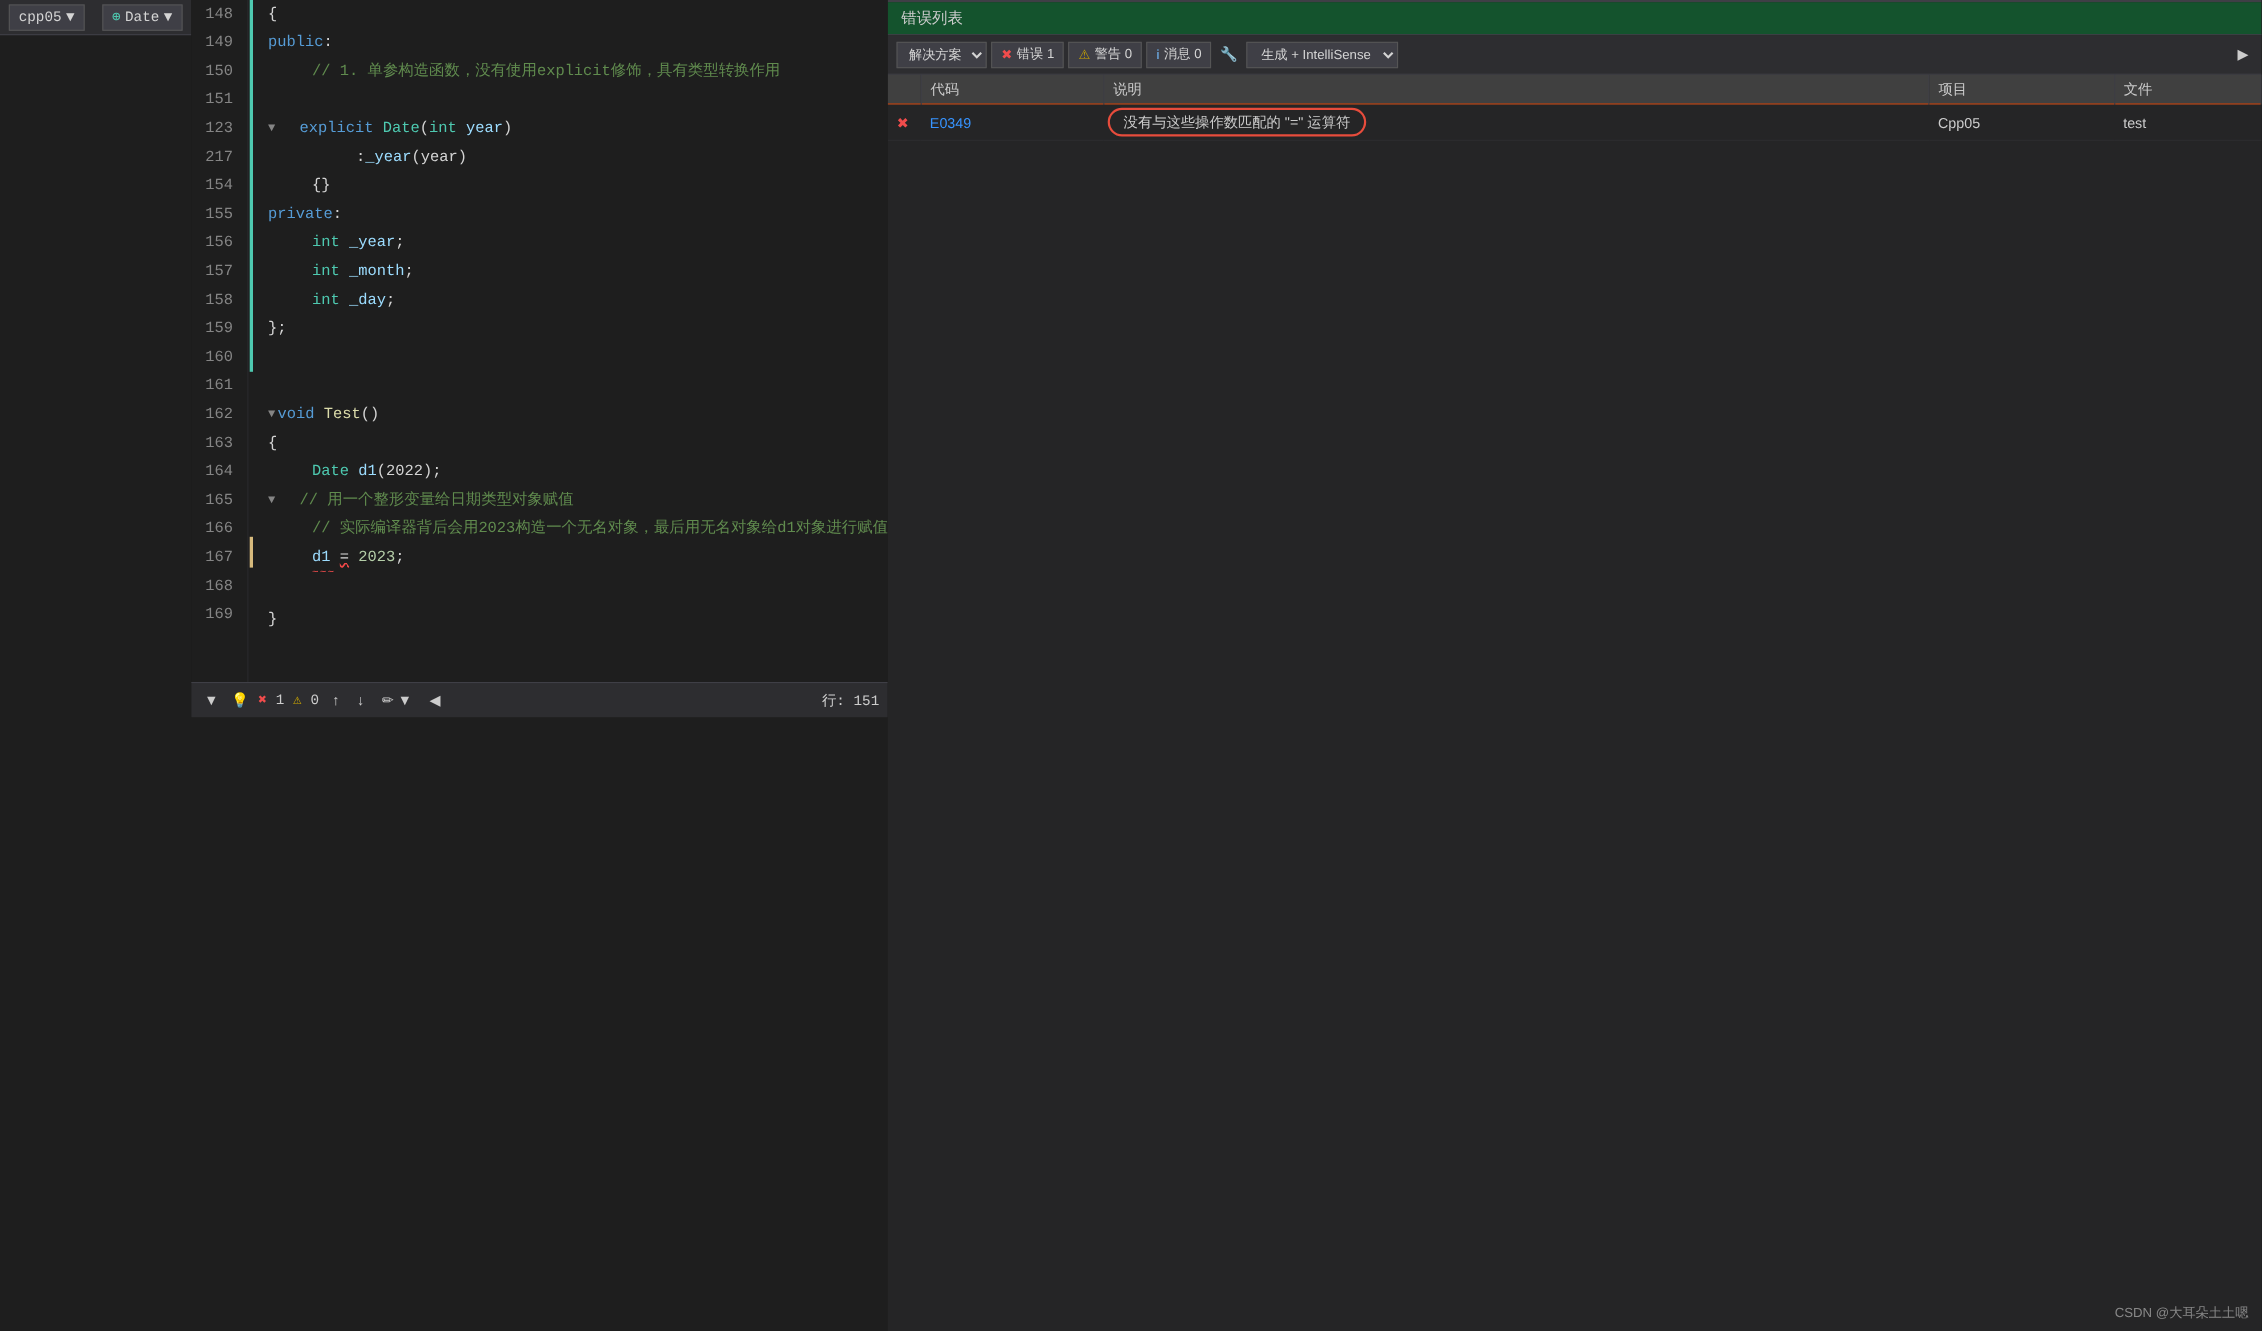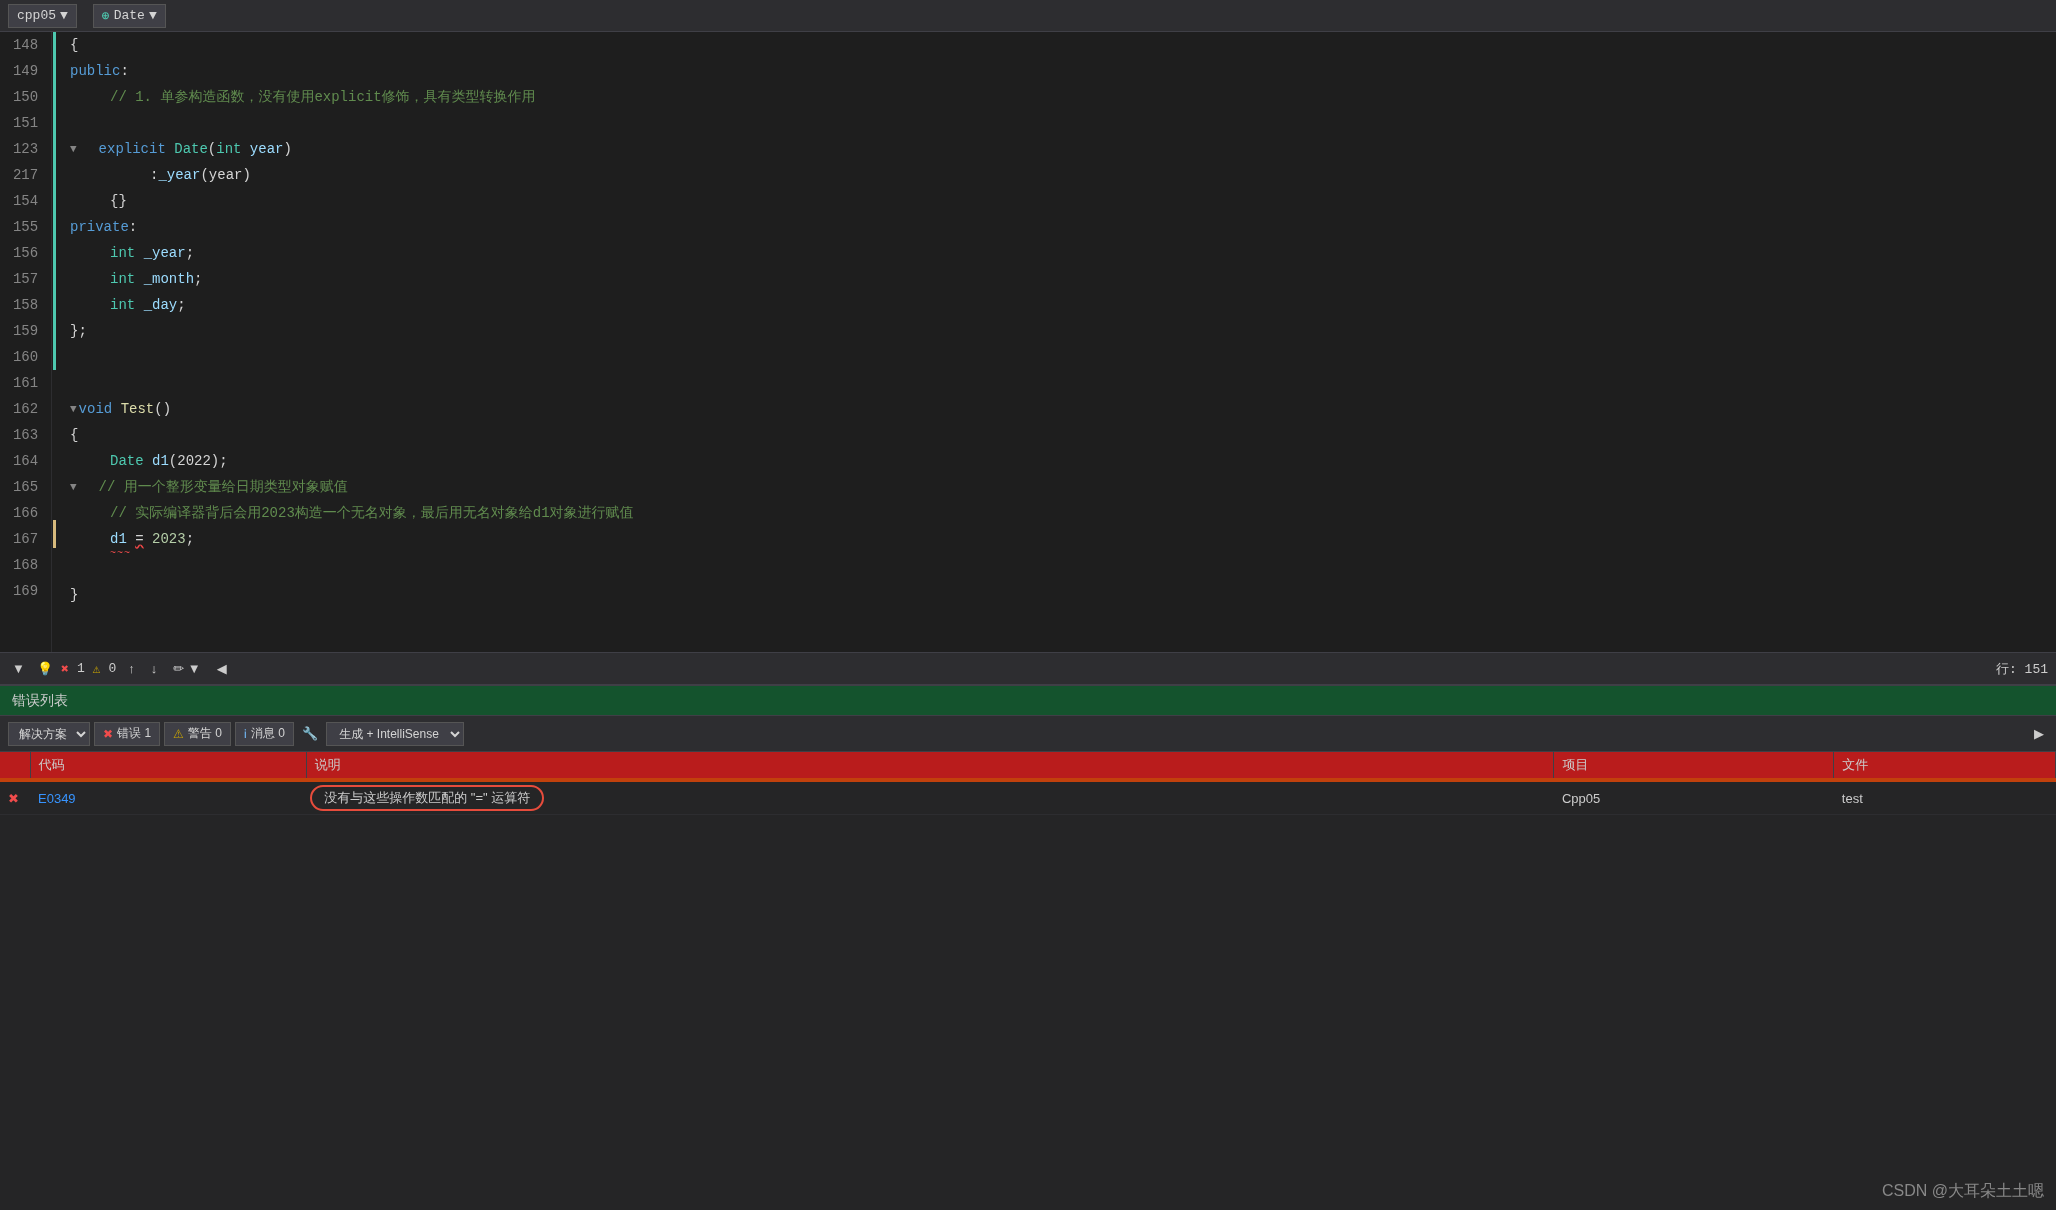--- a/index.html
+++ b/index.html
@@ -198,22 +198,22 @@
 
     
     .error-table {
       width: 100%;
       border-collapse: collapse;
       font-size: 13px;
       font-family: 'Microsoft YaHei', sans-serif;
     }
 
     .error-table thead tr {
-      background: #b91c1c;
-      border-bottom: 4px solid #c2410c;
+      background: #404040;
+      border-bottom: 1px solid #c2410c;
     }
 
     .error-table th {
       padding: 4px 8px;
       text-align: left;
       color: #cccccc;
       font-weight: normal;
       font-size: 13px;
       border-right: 1px solid #3f3f46;
     }
@@ -241,27 +241,27 @@
       padding: 2px 12px;
       margin: -2px -4px;
     }
 
     
     .watermark {
       position: fixed;
       bottom: 8px;
       right: 12px;
       color: #888;
-      font-size: 16px;
+      font-size: 12px;
       font-family: 'Microsoft YaHei', sans-serif;
     }
 
     .main-layout {
       display: flex;
-      flex-direction: column;
+      flex-direction: row;
       height: 1210px;
     }
 
     .editor-wrapper {
       flex: 0 0 auto;
     }
 
     .panels-wrapper {
       flex: 1;
       display: flex;

